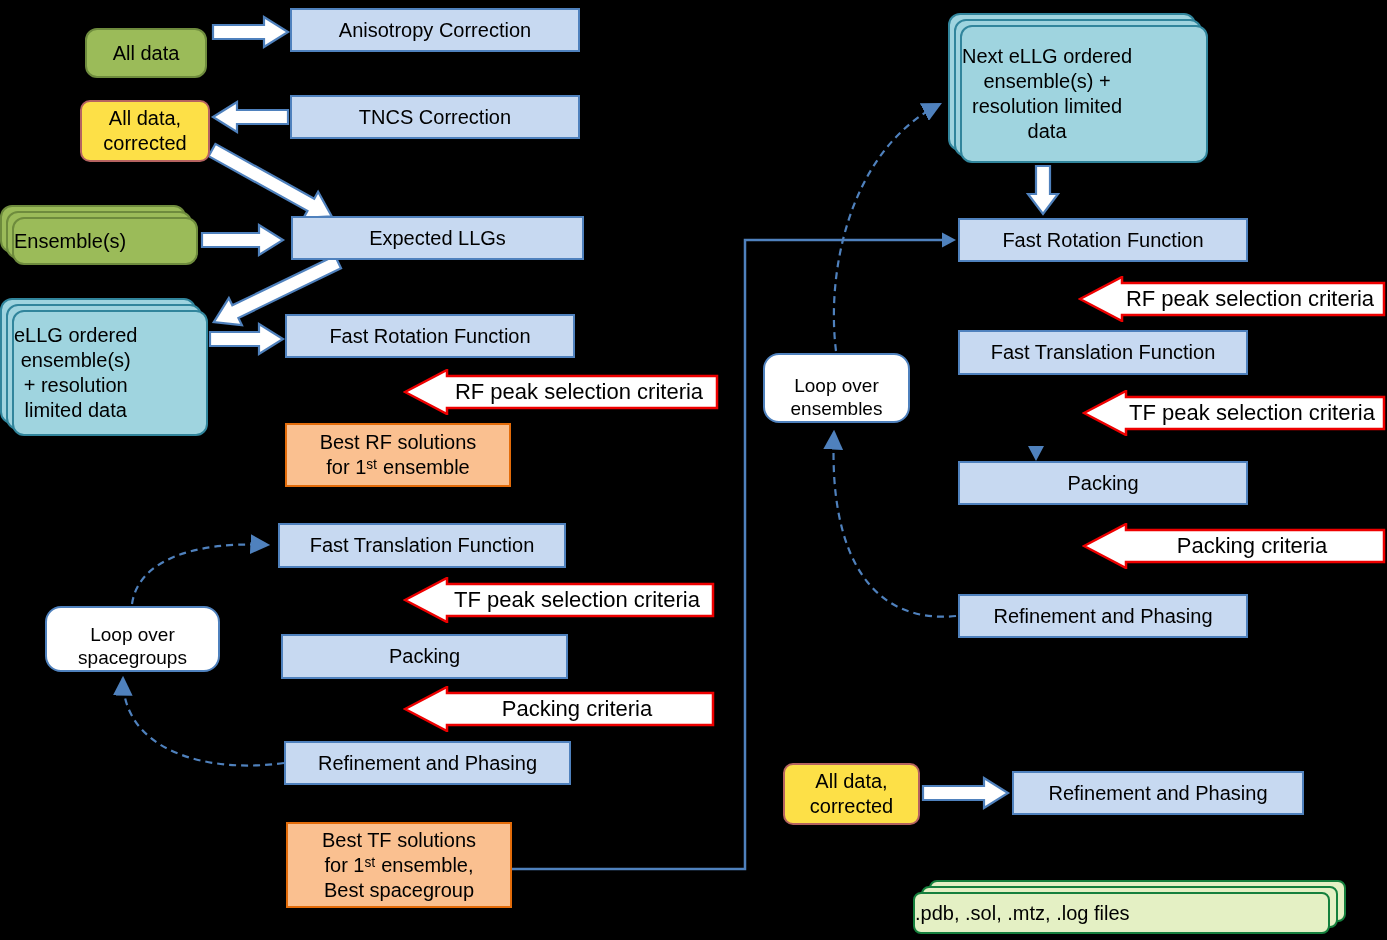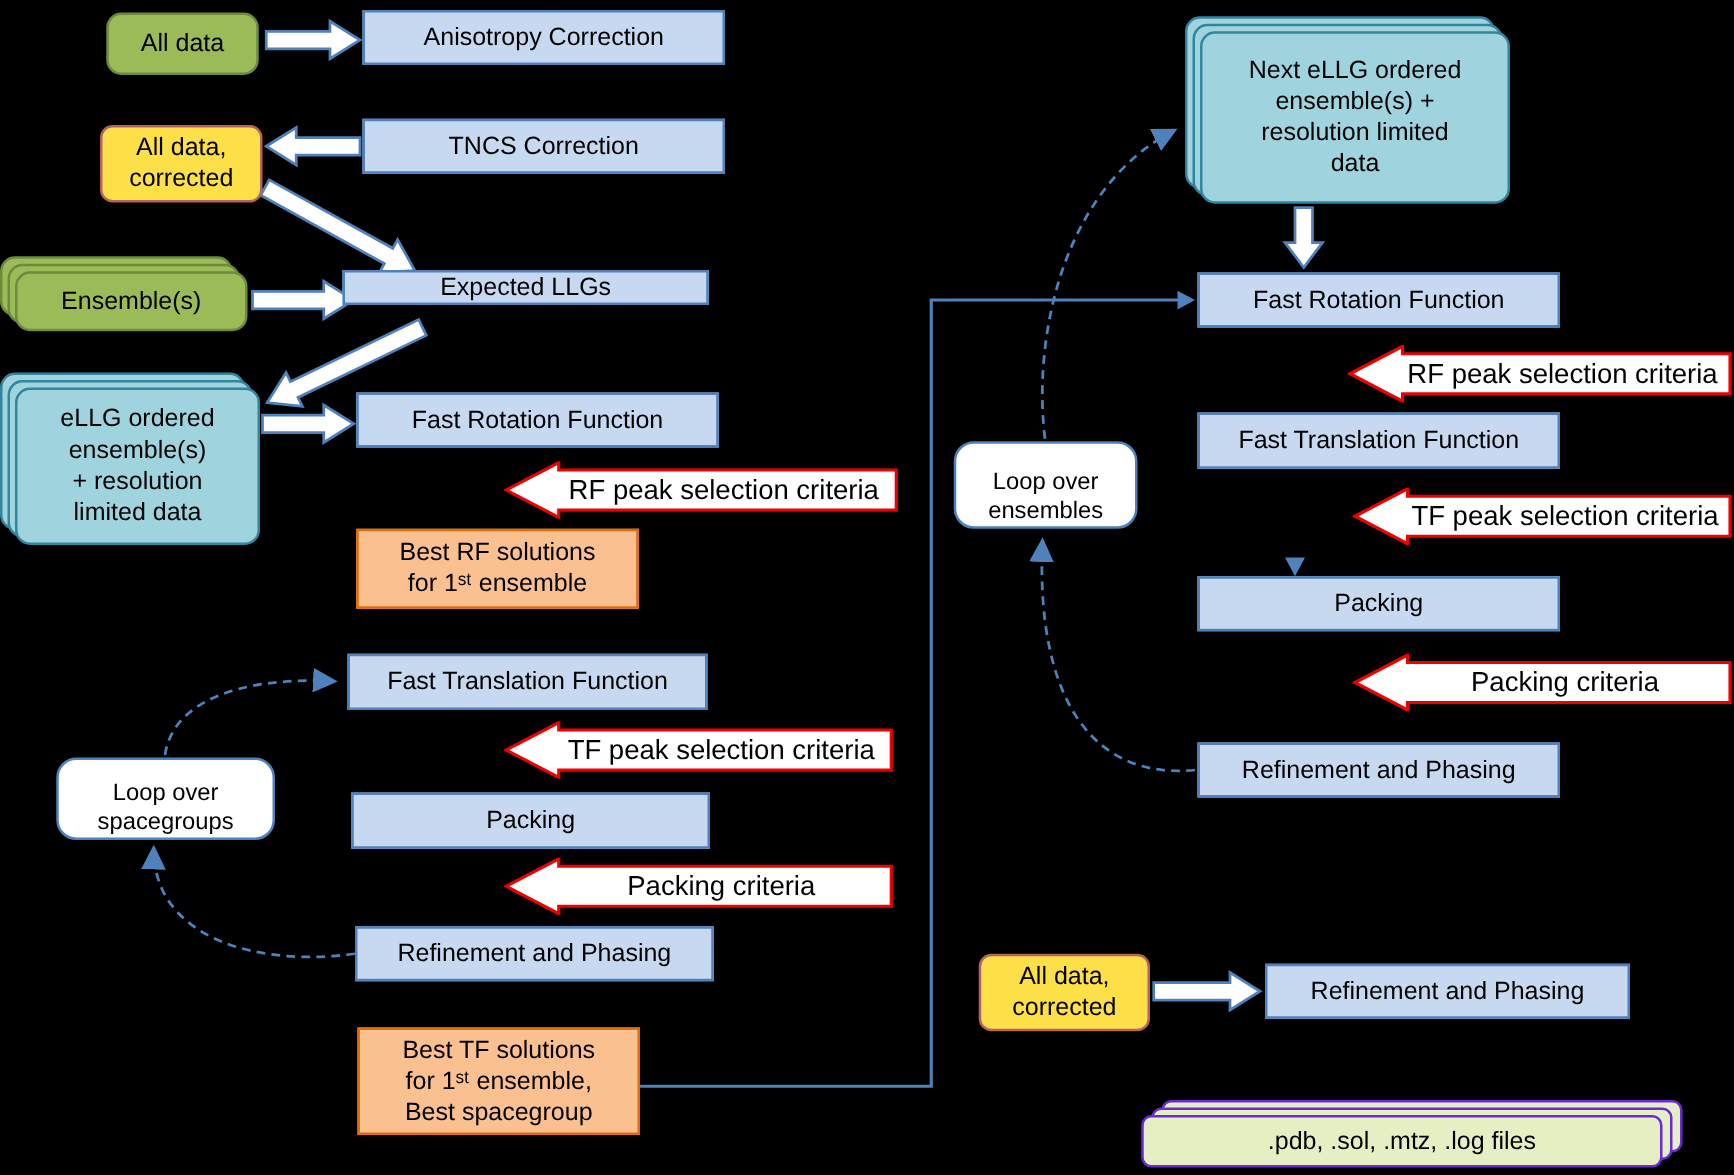--- a/index.html
+++ b/index.html
@@ -10,32 +10,32 @@
   .box {
     position:absolute; display:flex; align-items:center; justify-content:center;
     text-align:center; box-sizing:border-box;
   }
   .lbl { white-space:pre-line; font-size:20px; line-height:1.25; }
   .blue   { background:#C7D9F1; border:2px solid #4F81BD; }
   .green  { background:#9BBB59; border:2px solid #6E8B3D; border-radius:12px; }
   .pink   { background:#fde047; border:2px solid #B56360; border-radius:10px; }
   .teal   { background:#9FD4DF; border:2px solid #31859C; border-radius:12px; }
   .orange { background:#FAC090; border:2px solid #E36C0A;justify-content:center; }
-  .pale   { background:#E4F0C4; border:2px solid #6d28d9; border-radius:8px;margin-top:28px; }
+  .pale   { background:#E4F0C4; border:2px solid #15803d; border-radius:8px;margin-top:28px; }
   .loopbox{
     background:#FFFFFF; border:2.5px solid #4F81BD; border-radius:16px;align-items:flex-end;
   }
   .loopbox .lbl { font-size:19px; }
   .stack { position:absolute; }
   .stack .layer { position:absolute; left:0; top:0; right:0; bottom:0; box-sizing:border-box; }
   .stack-ul .l1 { transform:translate(-12px,-12px); }
   .stack-ul .l2 { transform:translate(-6px,-6px); }
   .stack-ur .l1 { transform:translate(16px,-12px); }
   .stack-ur .l2 { transform:translate(8px,-6px); }
-  .stack .front { display:flex; align-items:center; justify-content:center; text-align:center; }
+  .stack .front { display:flex; align-items:center; justify-content:flex-start; text-align:center; }
   #connectors { position:absolute; left:0; top:0; pointer-events:none; }
   .redarrow { position:absolute; }
   .redarrow svg { position:absolute; left:0; top:0; }
   .redarrow .ra-label {
     position:absolute; left:44px; right:8px; top:6px; bottom:6px;
     display:flex; align-items:center; justify-content:center;
     font-size:22px; white-space:nowrap;
   }
 </style>
 </head>
@@ -63,21 +63,21 @@
     <polygon points="923,786 984,786 984,778 1008,793 984,808 984,800 923,800" fill="#fff" stroke="#4F81BD" stroke-width="2.2"></polygon>
 
     <polygon points="1028,446 1044,446 1036,461" fill="#4F81BD"></polygon>
 
     <path d="M 132 604 C 138 562, 190 541, 268 545" fill="none" stroke="#4F81BD" stroke-width="2.2" stroke-dasharray="7 5" marker-end="url(#arrowBlue)"></path>
     <path d="M 284 763 C 205 774, 122 750, 123 678" fill="none" stroke="#4F81BD" stroke-width="2.2" stroke-dasharray="7 5" marker-end="url(#arrowBlue)"></path>
     <path d="M 836 351 C 826 270, 850 150, 940 104" fill="none" stroke="#4F81BD" stroke-width="2.2" stroke-dasharray="7 5" marker-end="url(#arrowBlue)"></path>
     <path d="M 956 616 C 876 624, 828 562, 834 432" fill="none" stroke="#4F81BD" stroke-width="2.2" stroke-dasharray="7 5" marker-end="url(#arrowBlue)"></path>
   </svg>
 
-  <div class="box green" style="left:85px;top:10px;width:122px;height:50px">
+  <div class="box green" style="left:85px;top:28px;width:122px;height:50px">
     <span class="lbl">All data</span>
   </div>
 
   <div class="box blue" style="left:290px;top:95px;width:290px;height:44px">
     <span class="lbl">TNCS Correction</span>
   </div>
 
   <div class="box blue" style="left:290px;top:8px;width:290px;height:44px">
     <span class="lbl">Anisotropy Correction</span>
   </div>
@@ -88,21 +88,21 @@
   </div>
 
   <div class="stack stack-ul" style="left:12px;top:217px;width:186px;height:48px">
     <div class="layer green l1"></div>
     <div class="layer green l2"></div>
     <div class="layer green front">
       <span class="lbl">Ensemble(s)</span>
     </div>
   </div>
 
-  <div class="box blue" style="left:274px;top:216px;width:293px;height:28px">
+  <div class="box blue" style="left:291px;top:216px;width:293px;height:44px">
     <span class="lbl">Expected LLGs</span>
   </div>
 
   <div class="stack stack-ul" style="left:12px;top:310px;width:196px;height:126px">
     <div class="layer teal l1"></div>
     <div class="layer teal l2"></div>
     <div class="layer teal front">
       <span class="lbl">eLLG ordered
 ensemble(s)
 + resolution

